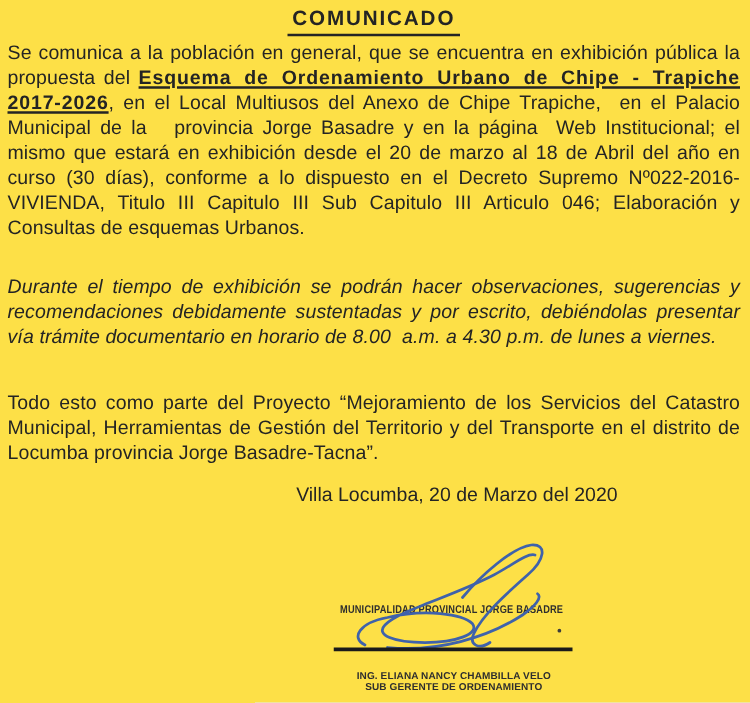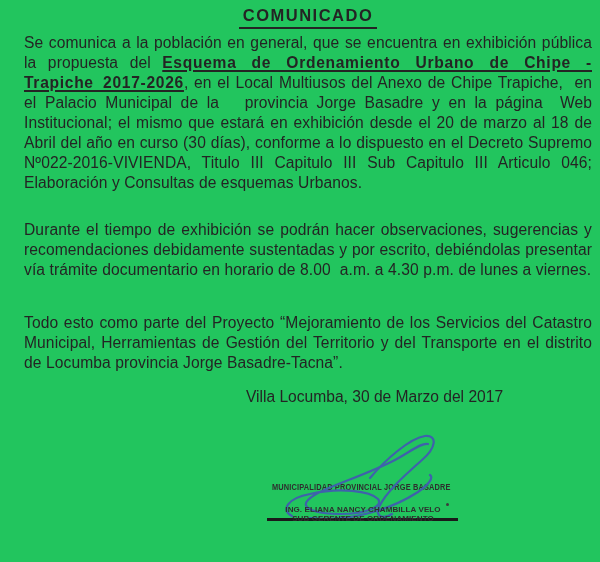--- a/index.html
+++ b/index.html
@@ -1,26 +1,26 @@
 <!DOCTYPE html>
 <html><head>
 <meta charset="utf-8">
 <style>
   html, body { margin: 0; padding: 0; background: #e8e8e8; }
   .paper {
     position: relative;
     width: 600px;
     height: 562px;
     margin: 0 auto;
-    background: #22c55e;
+    background: #fde047;
     color: #242424;
     font-family: "Liberation Sans", sans-serif;
     overflow: hidden;
     box-sizing: border-box;
-    padding: 4px 8px 0 24px;
+    padding: 4px 8px 0 6px;
   }
   .doc-title {
     margin: 2px 0 0 0;
     text-align: center;
     font-size: 16.5px;
     font-weight: bold;
     letter-spacing: 1.5px;
   }
   .doc-title .title-text {
     display: inline-block;
@@ -28,21 +28,21 @@
     padding: 0 4px 2px 4px;
   }
   .body-text {
     margin: 0;
     text-align: justify;
     font-size: 15.6px;
     line-height: 20px;
     letter-spacing: 0.1px;
   }
   .p1 { margin-top: 4px; }
-  .p2 { margin-top: 27px; }
+  .p2 { margin-top: 27px; font-style: italic; }
   .p3 { margin-top: 33px; }
   .bold-underline {
     font-weight: bold;
     letter-spacing: 0.7px;
     word-spacing: 3px;
     text-decoration: underline;
     text-decoration-thickness: 2px;
     text-underline-offset: 2px;
   }
   .dateline {
@@ -75,21 +75,21 @@
     position: absolute;
     left: 267px;
     top: 88px;
     width: 191px;
     height: 2.5px;
     background: #1a1a1a;
   }
   .sig-text-under {
     position: absolute;
     left: 268px;
-    top: 76px;
+    top: 107px;
     width: 190px;
     text-align: center;
     font-size: 8px;
     line-height: 8.5px;
     font-weight: bold;
     color: #2e2e2e;
     letter-spacing: 0.1px;
   }
   .signature-ink {
     position: absolute;
@@ -115,21 +115,21 @@
 <div class="paper">
 
   <h1 class="doc-title"><span class="title-text">COMUNICADO</span></h1>
 
   <p class="body-text p1"><span>Se comunica a la población en general, que se encuentra en exhibición pública la propuesta del </span><span class="bold-underline">Esquema de Ordenamiento Urbano de Chipe - Trapiche 2017-2026</span><span>, en el Local Multiusos del Anexo de Chipe Trapiche, &nbsp;en el Palacio Municipal de la &nbsp; provincia Jorge Basadre y en la página &nbsp;Web Institucional; el mismo que estará en exhibición desde el 20 de marzo al 18 de Abril del año en curso (30 días), conforme a lo dispuesto en el Decreto Supremo Nº022-2016-VIVIENDA, Titulo III Capitulo III Sub Capitulo III Articulo 046; Elaboración y Consultas de esquemas Urbanos.</span></p>
 
   <p class="body-text p2">Durante el tiempo de exhibición se podrán hacer observaciones, sugerencias y recomendaciones debidamente sustentadas y por escrito, debiéndolas presentar vía trámite documentario en horario de 8.00 &nbsp;a.m. a 4.30 p.m. de lunes a viernes.</p>
 
   <p class="body-text p3">Todo esto como parte del Proyecto “Mejoramiento de los Servicios del Catastro Municipal, Herramientas de Gestión del Territorio y del Transporte en el distrito de Locumba provincia Jorge Basadre-Tacna”.</p>
 
-  <p class="dateline">Villa Locumba, 30 de Marzo del 2017</p>
+  <p class="dateline">Villa Locumba, 20 de Marzo del 2020</p>
 
   <div class="signature-block">
 
     <div class="sig-org">MUNICIPALIDAD PROVINCIAL JORGE BASADRE</div>
 
     <svg class="signature-ink" viewBox="0 0 200 95" xmlns="http://www.w3.org/2000/svg">
       <g fill="none" stroke="#3f62ab" stroke-width="2.2" stroke-linecap="round">
         <path d="M 22 86 C 10 80, 18 68, 40 64 C 70 57, 100 61, 108 69 C 114 77, 95 84, 70 84 C 45 84, 30 78, 38 70 C 50 58, 90 48, 125 30 C 140 22, 152 12, 158 14"></path>
         <path d="M 100 48 C 115 30, 140 8, 155 6 C 168 5, 166 18, 152 30 C 135 45, 116 62, 109 77 C 105 86, 113 90, 122 84"></path>
         <path d="M 40 88 C 80 92, 120 80, 148 62 C 158 55, 164 48, 160 45"></path>

